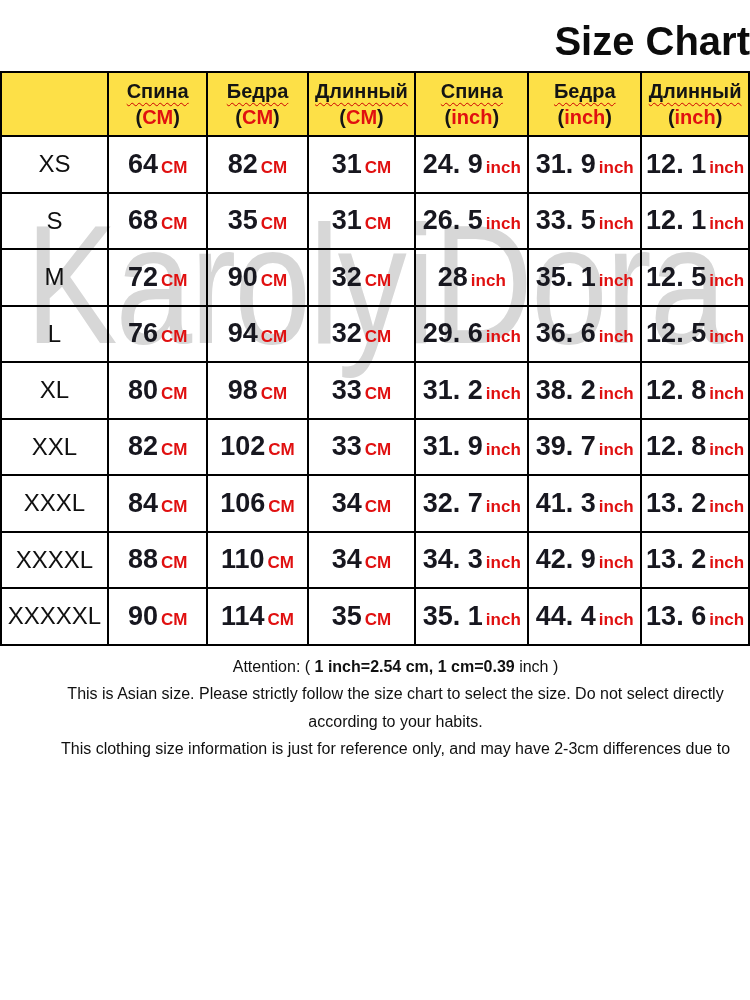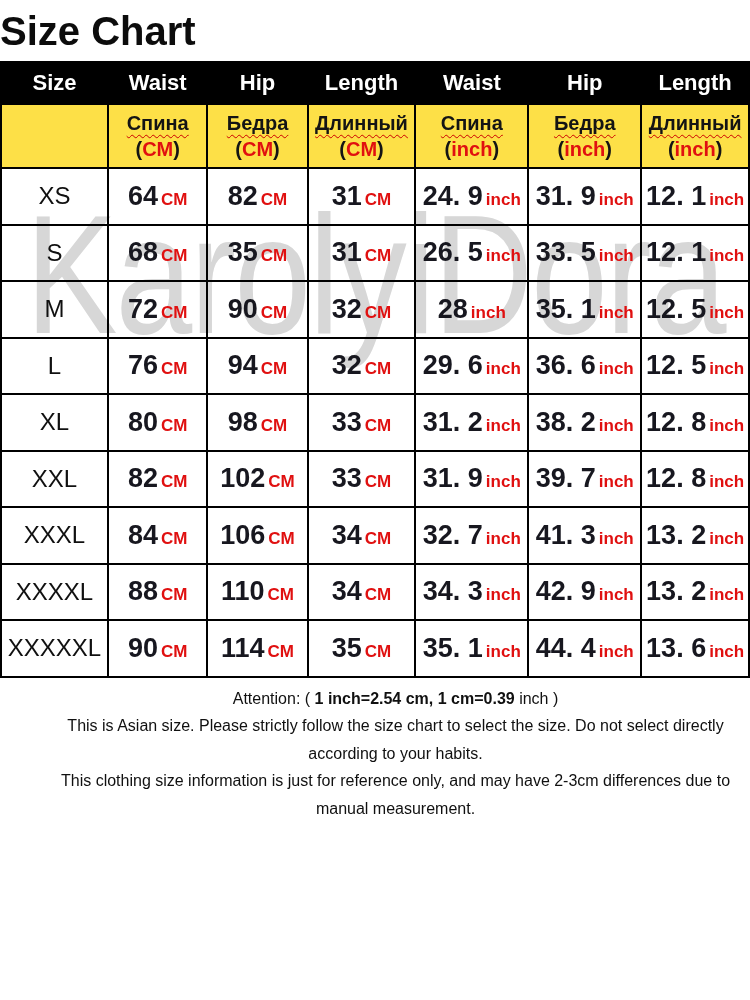--- a/index.html
+++ b/index.html
@@ -4,22 +4,22 @@
 <style>
   html, body { margin:0; padding:0; }
   body {
     width:750px; height:1000px; background:#ffffff;
     font-family:"Liberation Sans", sans-serif;
     overflow:hidden;
   }
   .page { position:relative; width:750px; height:1000px; }
 
   .title {
-    margin:0; padding:8px 0 7px 0;
-    text-align:left; font-size:40px; font-weight:700; color:#0c0c0c;
+    margin:0; padding:18px 0 7px 0;
+    text-align:right; font-size:40px; font-weight:700; color:#0c0c0c;
     line-height:46px; letter-spacing:0px;
   }
 
   .table-wrap { position:relative; width:750px; }
 
   .watermark {
     position:absolute; top:128px; left:50%;
     transform:translateX(-50%) scaleY(1.22);
     transform-origin:center top;
     font-size:138px; line-height:140px; font-weight:400;
@@ -83,29 +83,20 @@
       <colgroup>
         <col style="width:14.3%">
           <col style="width:13.3%">
           <col style="width:13.4%">
           <col style="width:14.4%">
         <col style="width:15.1%">
           <col style="width:15.1%">
           <col style="width:14.4%">
       </colgroup>
       <thead>
-        <tr class="head-row">
-          <th>Size</th>
-          <th>Waist</th>
-          <th>Hip</th>
-          <th>Length</th>
-          <th>Waist</th>
-          <th>Hip</th>
-          <th>Length</th>
-        </tr>
         <tr class="sub-row">
           <th></th>
           <th>
             <span class="ru">Спина</span>
             <span class="unit-line"><span class="paren">(</span><span class="red">CM</span><span class="paren">)</span></span>
           </th>
           <th>
             <span class="ru">Бедра</span>
             <span class="unit-line"><span class="paren">(</span><span class="red">CM</span><span class="paren">)</span></span>
           </th>
@@ -211,16 +202,15 @@
         </tr>
       </tbody>
     </table>
   </div>
 
   <div class="notes">
     <div class="note-line"><span>Attention: ( </span><b>1 inch=2.54 cm, 1 cm=0.39</b><span> inch )</span></div>
     <div class="note-line">This is Asian size. Please strictly follow the size chart to select the size. Do not select directly</div>
     <div class="note-line">according to your habits.</div>
     <div class="note-line">This clothing size information is just for reference only, and may have 2-3cm differences due to</div>
-    <div class="note-line">manual measurement.</div>
   </div>
 
 </div>
 
 </body></html>

